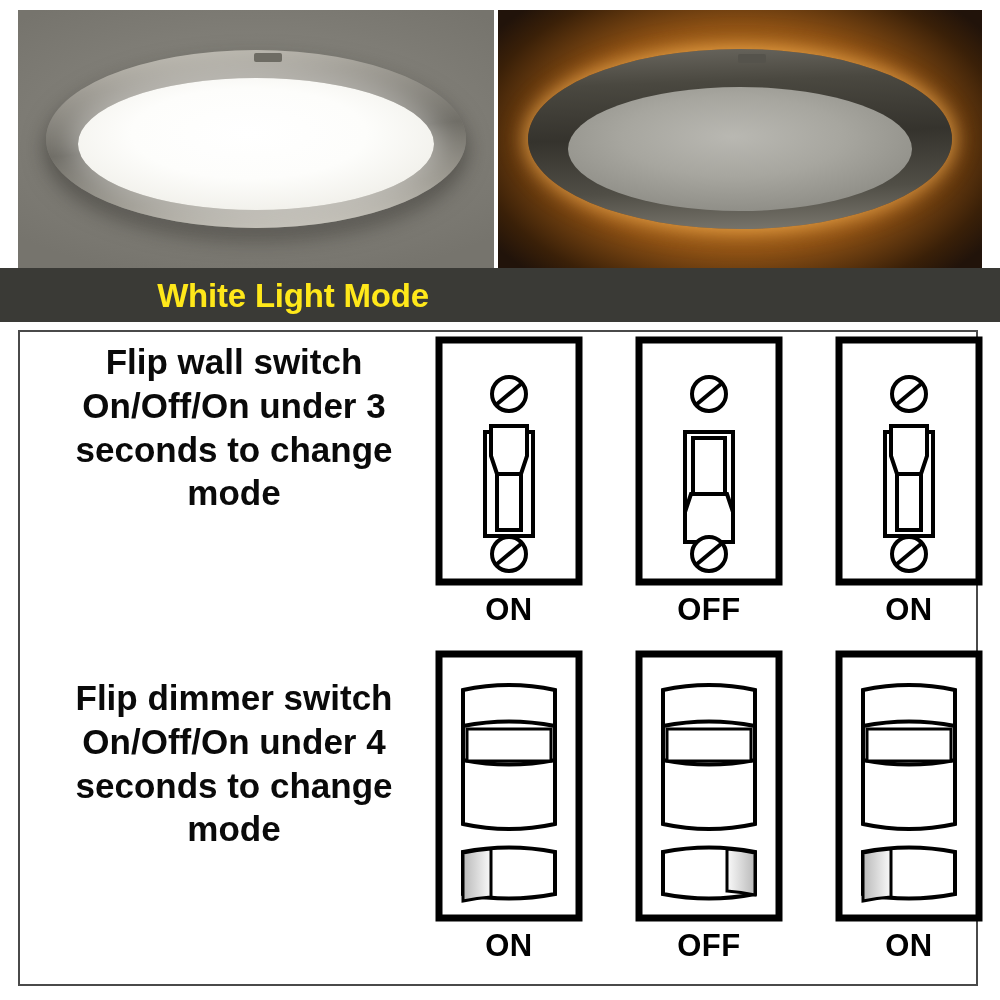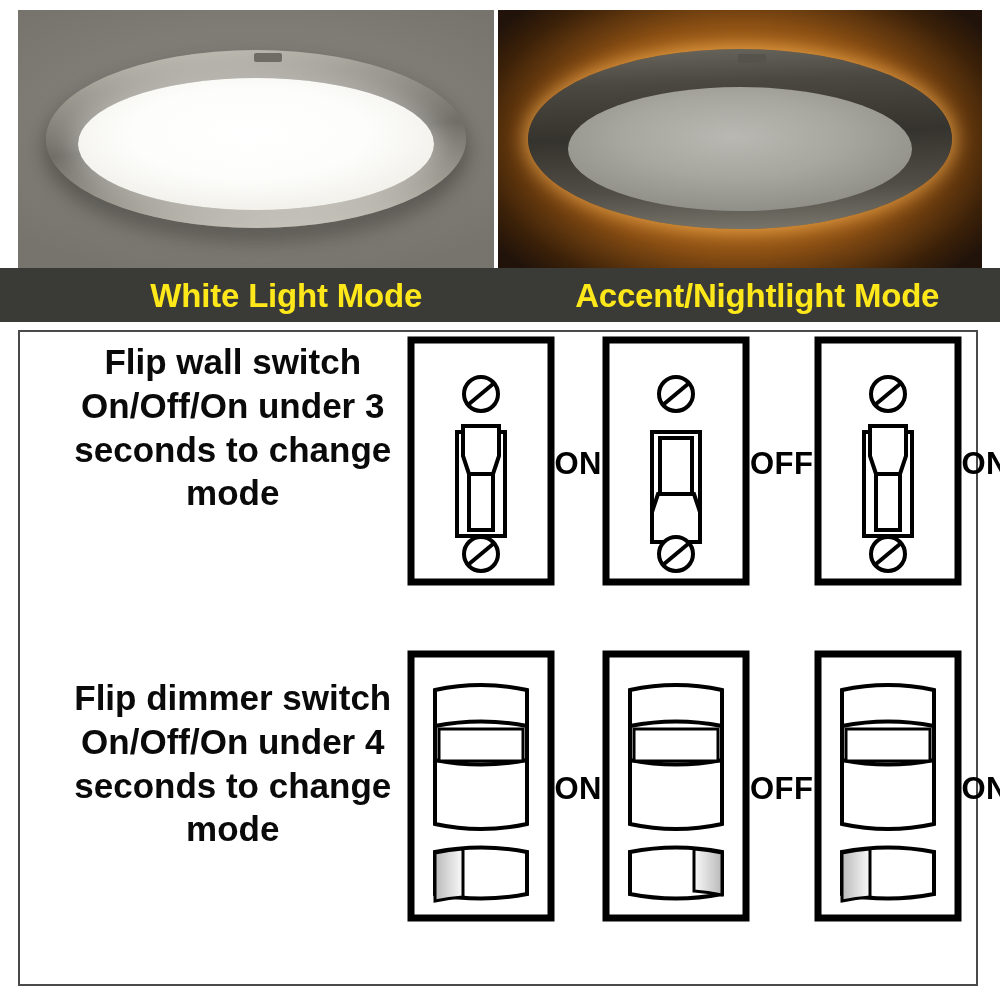--- a/index.html
+++ b/index.html
@@ -183,21 +183,21 @@
 
   .figs {
     flex: 1;
     display: flex;
     justify-content: space-around;
     align-items: flex-start;
     padding-right: 6px;
   }
   .fig {
     display: flex;
-    flex-direction: row;
+    flex-direction: column;
     align-items: center;
   }
   .fig-label {
     margin-top: 6px;
     font-size: 31px;
     font-weight: bold;
     color: #000000;
     letter-spacing: 0.5px;
   }
 </style>
@@ -217,21 +217,20 @@
     <div class="photo photo-accent">
       <div class="fix-a-halo"></div>
       <div class="fix-a-ring"></div>
       <div class="fix-a-lens"></div>
       <div class="fix-a-tab"></div>
     </div>
   </div>
 
   <div class="caption-bar">
     <div class="caption caption-left">White Light Mode</div>
-    <div class="caption caption-right">Accent/Nightlight Mode</div>
   </div>
 
   <div class="panel">
 
     <div class="row row-toggle">
       <div class="instr">Flip wall switch On/Off/On under 3 seconds to change mode</div>
 
       <div class="figs">
 
         <div class="fig">

